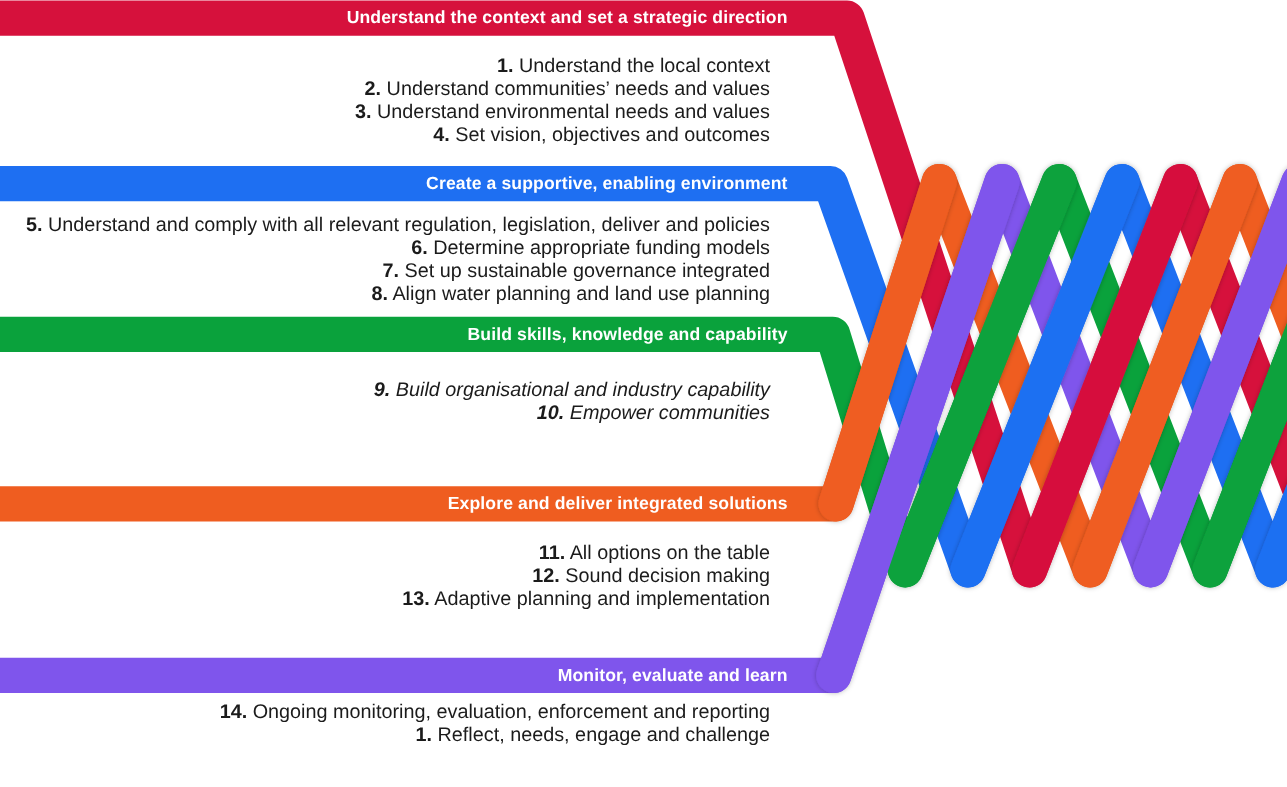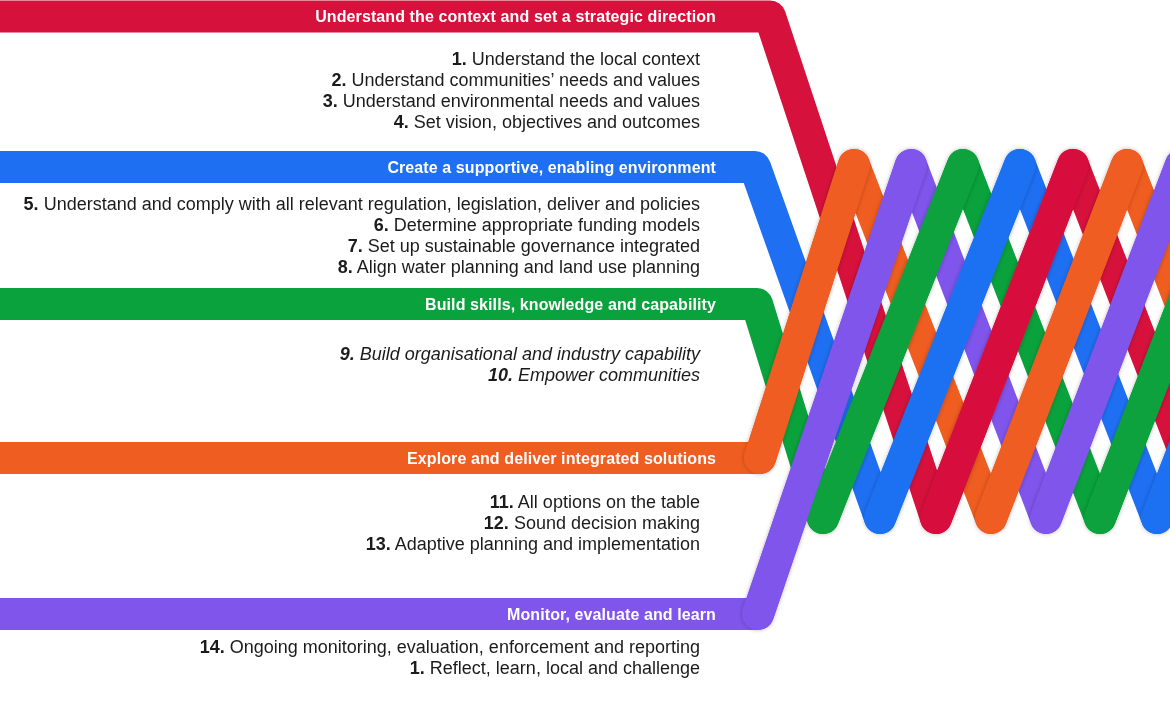--- a/index.html
+++ b/index.html
@@ -101,16 +101,16 @@
       <div class="item"><b>11.</b><span> All options on the table</span></div>
       <div class="item"><b>12.</b><span> Sound decision making</span></div>
       <div class="item"><b>13.</b><span> Adaptive planning and implementation</span></div>
     </div>
 
   <div class="hdr hdr-4">
     <span>Monitor, evaluate and learn</span>
   </div>
   <div class="items items-4" id="items-4">
       <div class="item"><b>14.</b><span> Ongoing monitoring, evaluation, enforcement and reporting</span></div>
-      <div class="item"><b>1.</b><span> Reflect, learn, local and challenge</span></div>
+      <div class="item"><b>1.</b><span> Reflect, needs, engage and challenge</span></div>
     </div>
 
 </div>
 
 </body></html>

